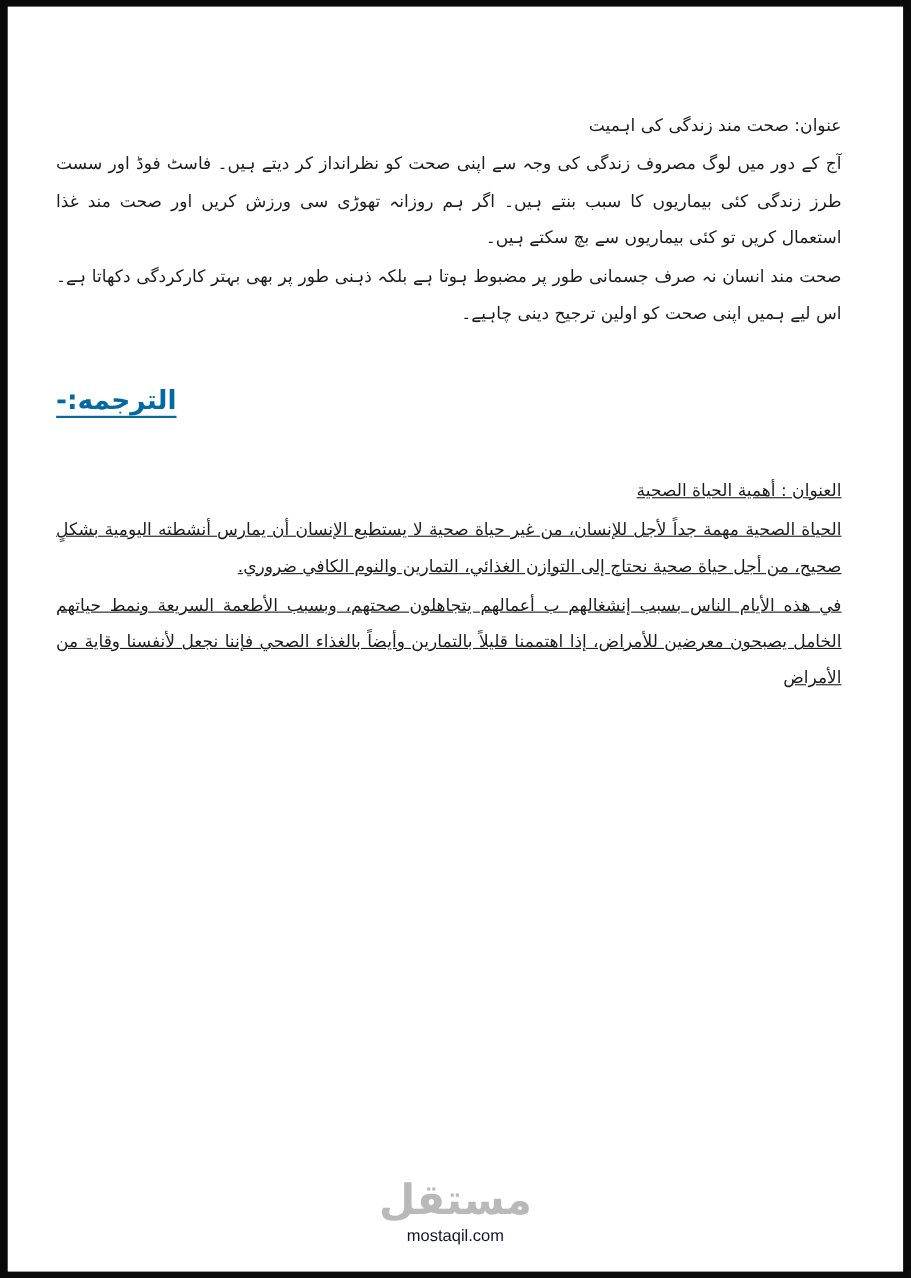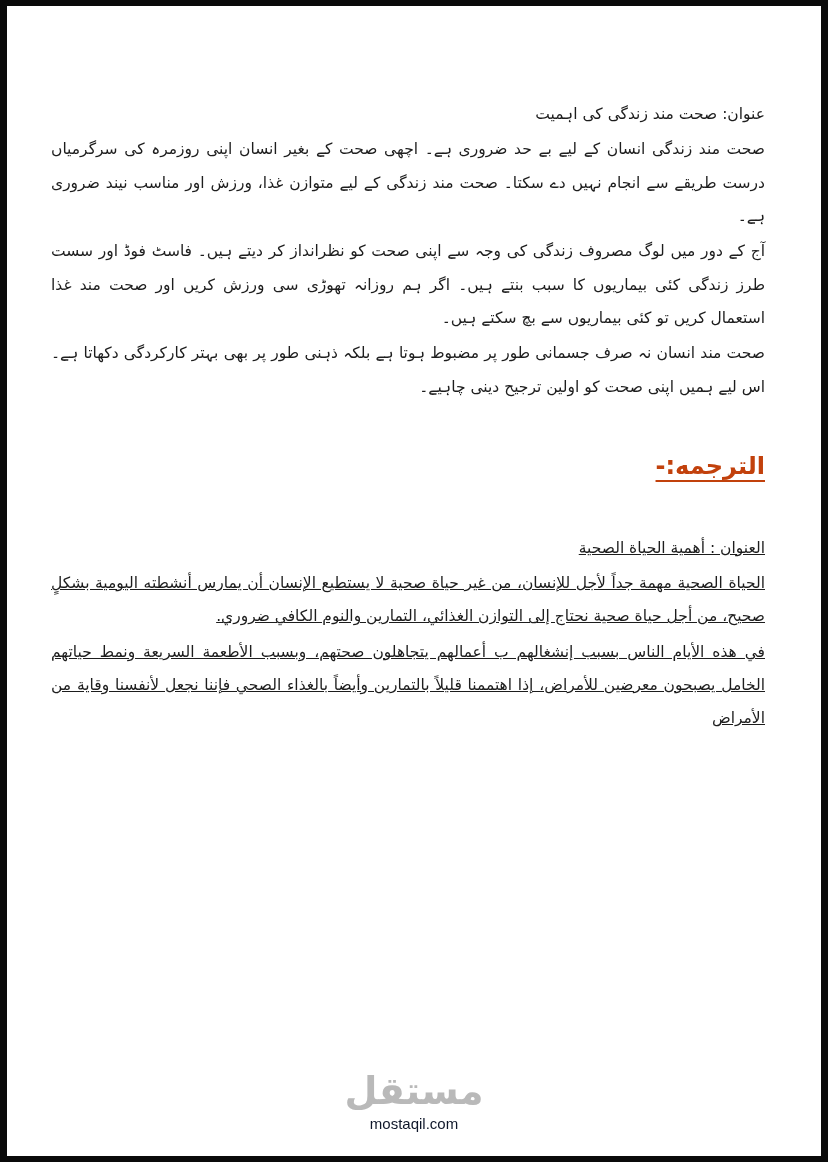--- a/index.html
+++ b/index.html
@@ -51,27 +51,27 @@
     font-size: 15.5px;
     line-height: 2.15;
     text-align: right;
     color: #1d1d1d;
   }
 
   .urdu-block p { margin-bottom: 2px; }
 
   .translation-heading {
     direction: rtl;
-    text-align: right;
+    text-align: left;
     font-size: 24px;
     font-weight: bold;
     text-decoration: underline;
     text-underline-offset: 6px;
     margin: 48px 0 52px 0;
-    color: #c2410c;
+    color: #0369a1;
   }
 
   .arabic-block p { margin-bottom: 2px; text-decoration: underline; }
 
   .watermark {
     position: absolute;
     left: 0;
     right: 0;
     bottom: 24px;
     text-align: center;
@@ -97,21 +97,20 @@
 </head>
 <body>
 
 <div class="frame">
   <div class="page">
 
     <div class="content">
 
       <div class="urdu-block" dir="rtl">
         <p class="urdu-title">عنوان: صحت مند زندگی کی اہمیت</p>
-        <p>صحت مند زندگی انسان کے لیے بے حد ضروری ہے۔ اچھی صحت کے بغیر انسان اپنی روزمرہ کی سرگرمیاں درست طریقے سے انجام نہیں دے سکتا۔ صحت مند زندگی کے لیے متوازن غذا، ورزش اور مناسب نیند ضروری ہے۔</p>
         <p>آج کے دور میں لوگ مصروف زندگی کی وجہ سے اپنی صحت کو نظرانداز کر دیتے ہیں۔ فاسٹ فوڈ اور سست طرز زندگی کئی بیماریوں کا سبب بنتے ہیں۔ اگر ہم روزانہ تھوڑی سی ورزش کریں اور صحت مند غذا استعمال کریں تو کئی بیماریوں سے بچ سکتے ہیں۔</p>
         <p>صحت مند انسان نہ صرف جسمانی طور پر مضبوط ہوتا ہے بلکہ ذہنی طور پر بھی بہتر کارکردگی دکھاتا ہے۔ اس لیے ہمیں اپنی صحت کو اولین ترجیح دینی چاہیے۔</p>
       </div>
 
       <h2 class="translation-heading">الترجمه:-</h2>
 
       <div class="arabic-block" dir="rtl">
         <p class="arabic-title">العنوان : أهمية الحياة الصحية</p>
         <p>الحياة الصحية مهمة جداً لأجل للإنسان، من غير حياة صحية لا يستطيع الإنسان أن يمارس أنشطته اليومية بشكلٍ صحيح، من أجل حياة صحية نحتاج إلى التوازن الغذائي، التمارين والنوم الكافي ضروري.</p>
         <p>في هذه الأيام الناس بسبب إنشغالهم ب أعمالهم يتجاهلون صحتهم، وبسبب الأطعمة السريعة ونمط حياتهم الخامل يصبحون معرضين للأمراض، إذا اهتممنا قليلاً بالتمارين وأيضاً بالغذاء الصحي فإننا نجعل لأنفسنا وقاية من الأمراض</p>

